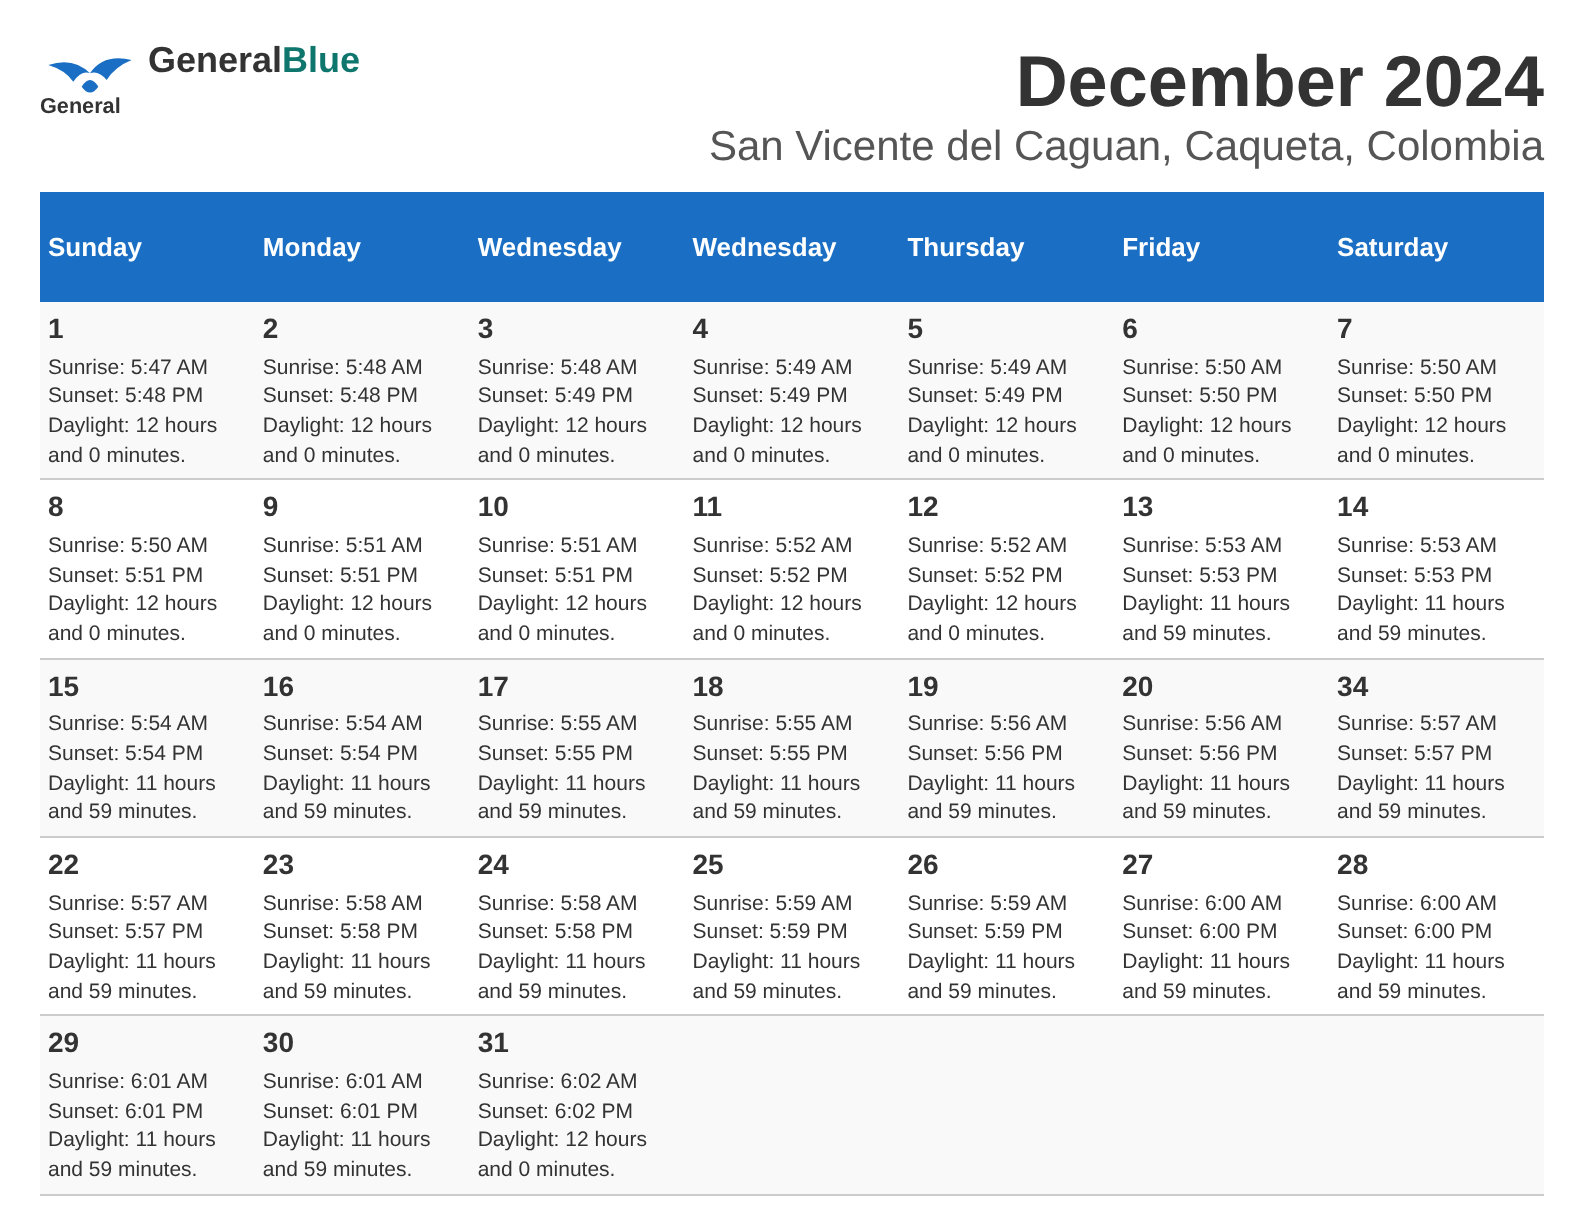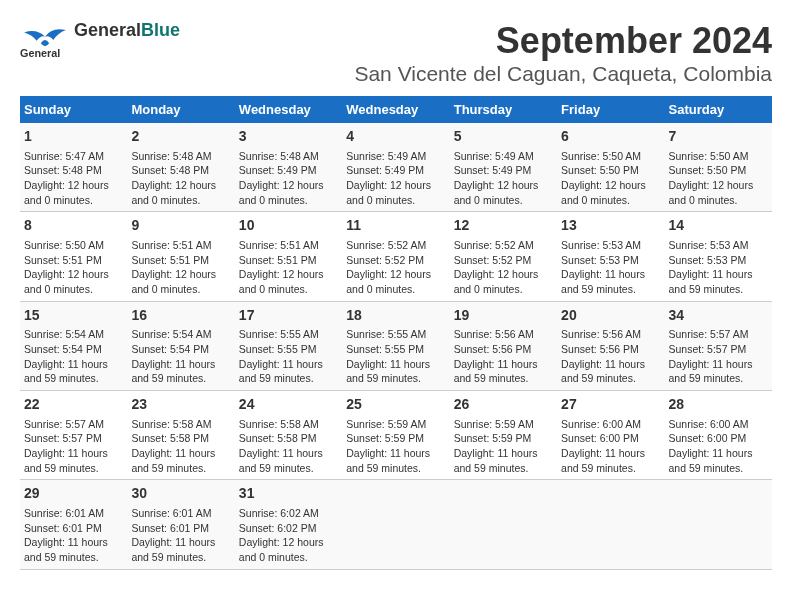--- a/index.html
+++ b/index.html
@@ -35,21 +35,21 @@
       color: #555;
     }
     table {
       width: 100%;
       border-collapse: collapse;
       font-size: 11px;
     }
     thead tr th {
       background-color: #1a6fc4;
       color: #fff;
-      padding: 6px 4px;
+      padding: 20px 4px;
       text-align: left;
       font-size: 13px;
       font-weight: bold;
     }
     tbody tr {
       border-bottom: 1px solid #ccc;
     }
     tbody tr:nth-child(odd) {
       background-color: #f9f9f9;
     }
@@ -93,21 +93,21 @@
         <path d="M25 28 Q30 20 35 28 Q30 35 25 28Z" fill="#1a6fc4"></path>
 
         <text x="0" y="44" font-size="13" font-weight="bold" fill="#333" font-family="Arial">General</text>
       </svg>
     </div>
     <div class="logo">
       <span style="font-size:18px;font-weight:bold;color:#333;">General<span style="color:#0f766e;">Blue</span></span>
     </div>
   </div>
   <div class="title-block">
-    <h1>September 2024</h1>
+    <h1>December 2024</h1>
     <h2>San Vicente del Caguan, Caqueta, Colombia</h2>
   </div>
 </div>
 
 <table>
   <thead>
     <tr>
       <th>Sunday</th>
       <th>Monday</th>
       <th>Wednesday</th>

